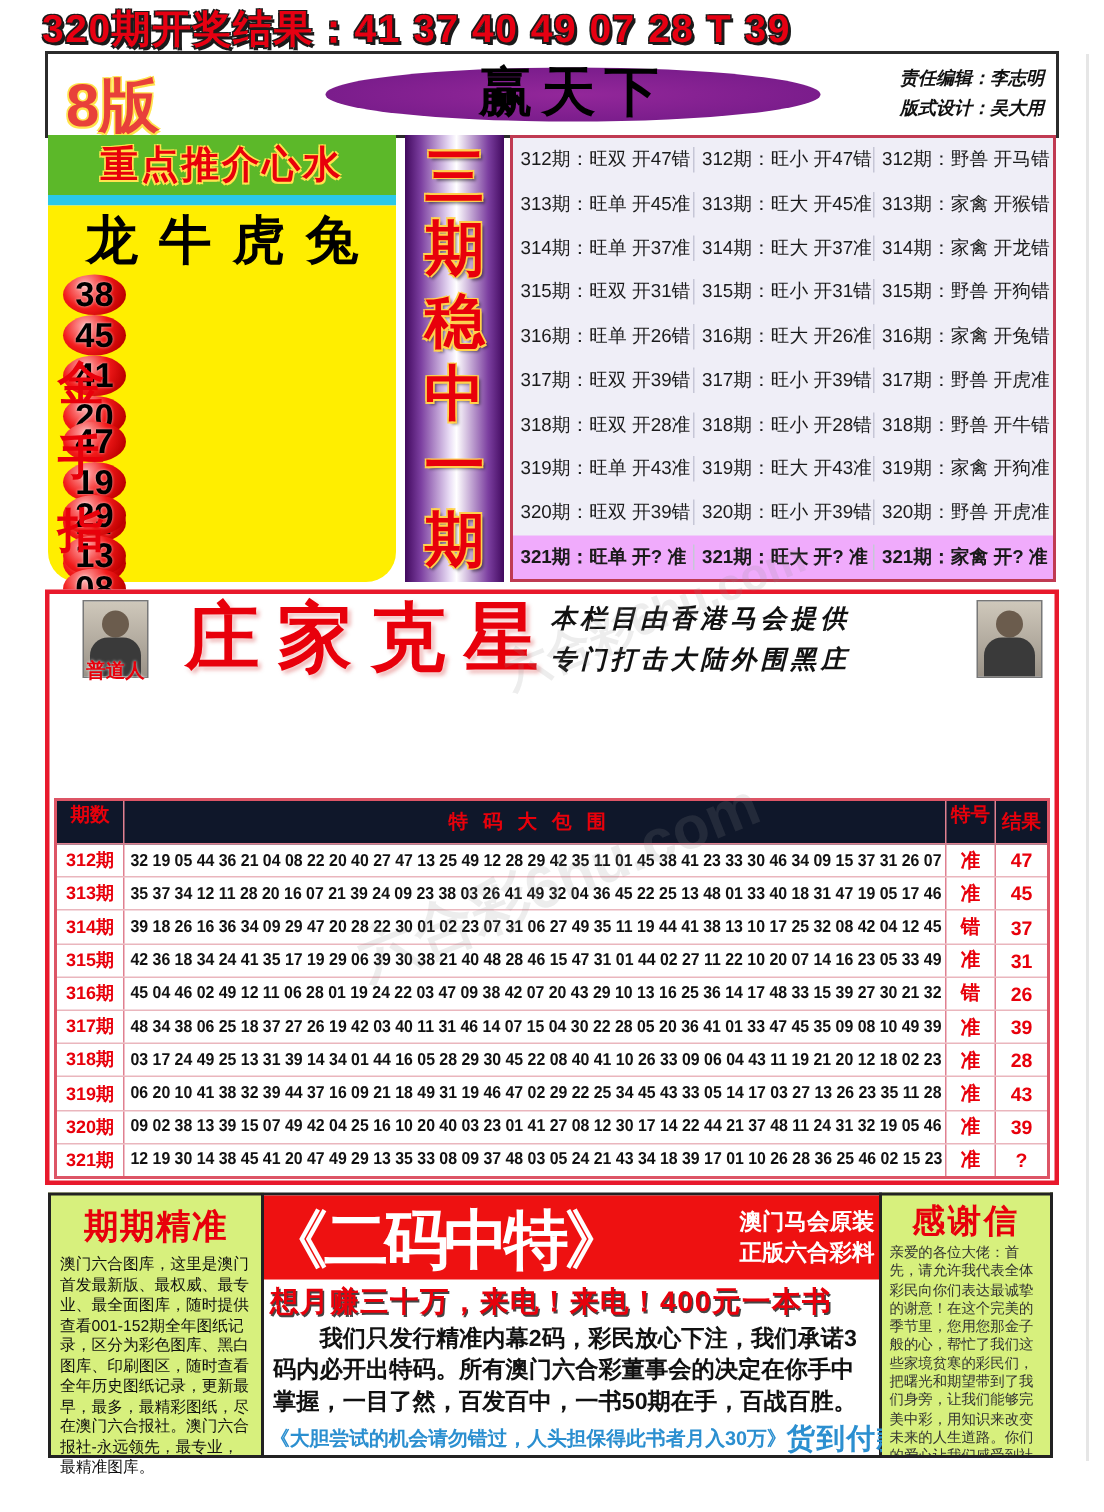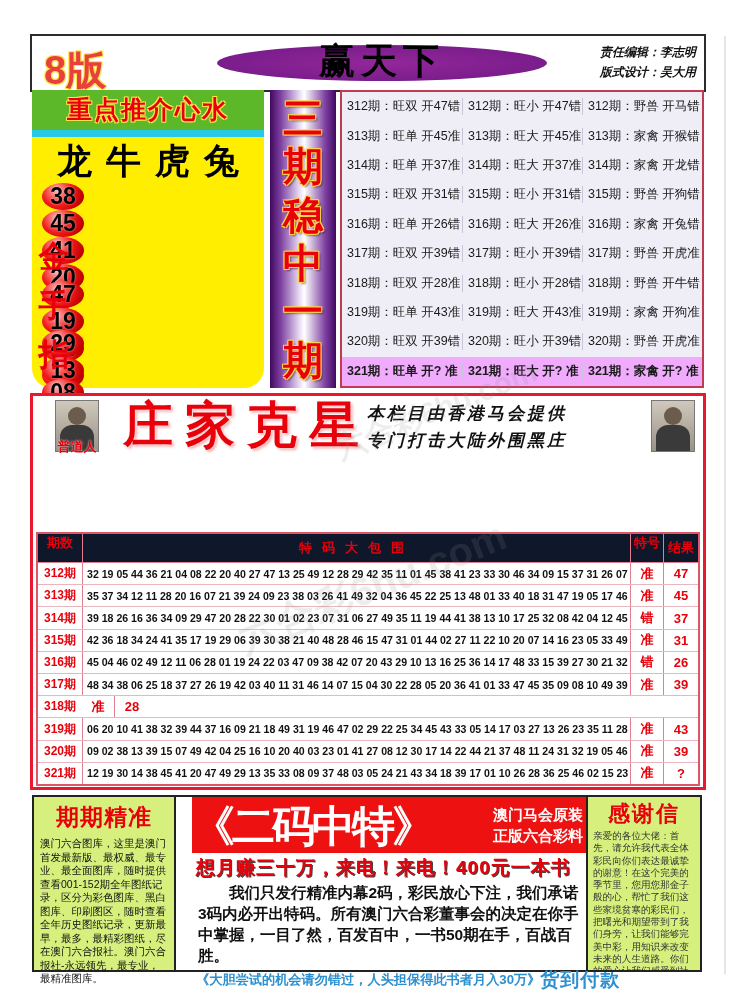--- a/index.html
+++ b/index.html
@@ -94,21 +94,21 @@
   .mt-row .col-flag{color:#e8000b;font-weight:bold;font-size:13px;}
   .mt-row .col-result{color:#e8000b;font-weight:bold;font-size:13px;}
 
   
   .bottom-left{position:absolute;left:32px;top:795px;width:144px;height:177px;border:2px solid #222;
     background:#d7f07d;box-sizing:border-box;}
   .bl-title{color:#e8000b;font-size:23px;font-weight:bold;text-align:center;margin-top:5px;letter-spacing:1px;}
   .bl-body{font-size:10.5px;line-height:13.5px;padding:4px 6px;color:#111;}
 
   .bottom-mid{position:absolute;left:176px;top:795px;width:412px;height:177px;border:2px solid #222;
-    border-left:none;background:#fff;box-sizing:border-box;padding-left:16px;}
+    border-left:none;background:#fff;box-sizing:border-box;}
   .bm-banner{height:56px;background:#ee1111;position:relative;}
   .bm-headline{position:absolute;left:0px;top:1px;color:#fff;font-size:43px;font-weight:bold;letter-spacing:-3px;
     white-space:nowrap;}
   .bm-sub{position:absolute;right:3px;top:7px;color:#fff;font-size:15px;font-weight:bold;line-height:21px;text-align:left;}
   .bm-slogan{color:#e8000b;font-weight:bold;font-size:19px;margin:2px 2px 0 4px;letter-spacing:1px;white-space:nowrap;
     text-shadow:1px 1px 0 #444;}
   .bm-body{color:#111;font-weight:bold;font-size:15.5px;line-height:21px;padding:1px 6px 0 6px;text-indent:2em;}
   .bm-note-row{display:flex;justify-content:space-between;align-items:center;padding:1px 4px 0 4px;}
   .bm-note{color:#2b8fd0;font-size:13.2px;font-weight:bold;white-space:nowrap;}
   .bm-cod{color:#2b8fd0;font-size:19px;font-weight:bold;white-space:nowrap;letter-spacing:1px;}
@@ -121,20 +121,21 @@
   .page-edge{position:absolute;left:724px;top:36px;width:2px;height:938px;background:#e6e6e6;}
   .wm{position:absolute;color:rgba(140,140,140,0.16);font-size:40px;font-weight:bold;transform:rotate(-22deg);
     pointer-events:none;white-space:nowrap;}
   .wm1{left:230px;top:560px;} .wm2{left:330px;top:390px;font-size:30px;}
 </style>
 </head>
 <body>
 
 <div class="page">
 
+  <div class="top-result">320期开奖结果：41 37 40 49 07 28 T 39</div>
 
   <div class="masthead">
     <div class="edition">8版</div>
     <div class="title-ellipse">
       <div class="title-text">赢天下</div>
     </div>
     <div class="credits">
       <div>责任编辑：李志明</div>
       <div>版式设计：吴大用</div>
     </div>
@@ -311,20 +312,23 @@
         <div class="mt-row">
           <div class="col-period">317期</div>
           <div class="col-nums">
             <div class="nums-inner" style="display: inline-block;">48 34 38 06 25 18 37 27 26 19 42 03 40 11 31 46 14 07 15 04 30 22 28 05 20 36 41 01 33 47 45 35 09 08 10 49 39</div>
           </div>
           <div class="col-flag">准</div>
           <div class="col-result">39</div>
         </div>
         <div class="mt-row">
           <div class="col-period">318期</div>
+          <div class="col-nums">
+            <div class="nums-inner" style="display: inline-block;">03 17 24 49 25 13 31 39 14 34 01 44 16 05 28 29 30 45 22 08 40 41 10 26 33 09 06 04 43 11 19 21 20 12 18 02 23</div>
+          </div>
           <div class="col-flag">准</div>
           <div class="col-result">28</div>
         </div>
         <div class="mt-row">
           <div class="col-period">319期</div>
           <div class="col-nums">
             <div class="nums-inner" style="display: inline-block;">06 20 10 41 38 32 39 44 37 16 09 21 18 49 31 19 46 47 02 29 22 25 34 45 43 33 05 14 17 03 27 13 26 23 35 11 28</div>
           </div>
           <div class="col-flag">准</div>
           <div class="col-result">43</div>

